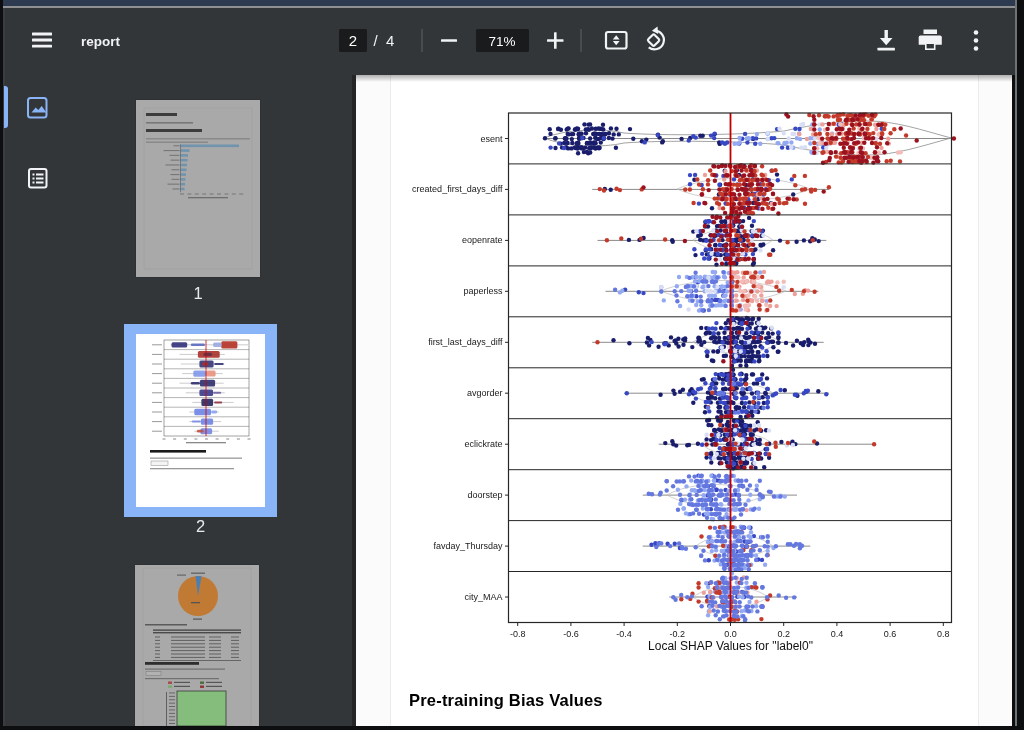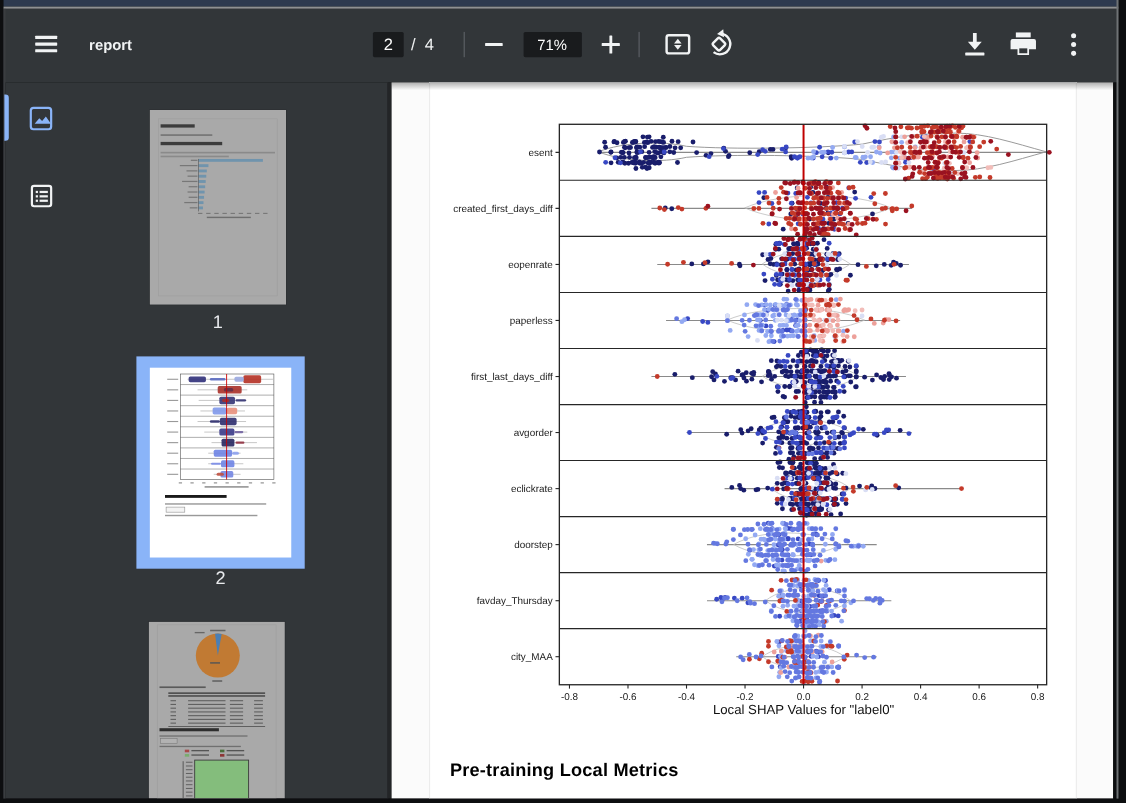--- a/index.html
+++ b/index.html
@@ -3511,13 +3511,13 @@
 <text x="677.3" y="636.5">-0.2</text>
 <text x="730.5" y="636.5">0.0</text>
 <text x="783.7" y="636.5">0.2</text>
 <text x="836.9" y="636.5">0.4</text>
 <text x="890.1" y="636.5">0.6</text>
 <text x="943.3" y="636.5">0.8</text>
 </g>
 <text x="730.5" y="649.5" font-size="12" fill="#111" text-anchor="middle">Local SHAP Values for "label0"</text>
 </svg>
 
- <div class="abs" style="left:409px;top:691px;font-size:16.5px;font-weight:bold;color:#000;letter-spacing:0.2px">Pre-training Local Metrics</div>
+ <div class="abs" style="left:409px;top:691px;font-size:16.5px;font-weight:bold;color:#000;letter-spacing:0.2px">Pre-training Bias Values</div>
 
 </body></html>

